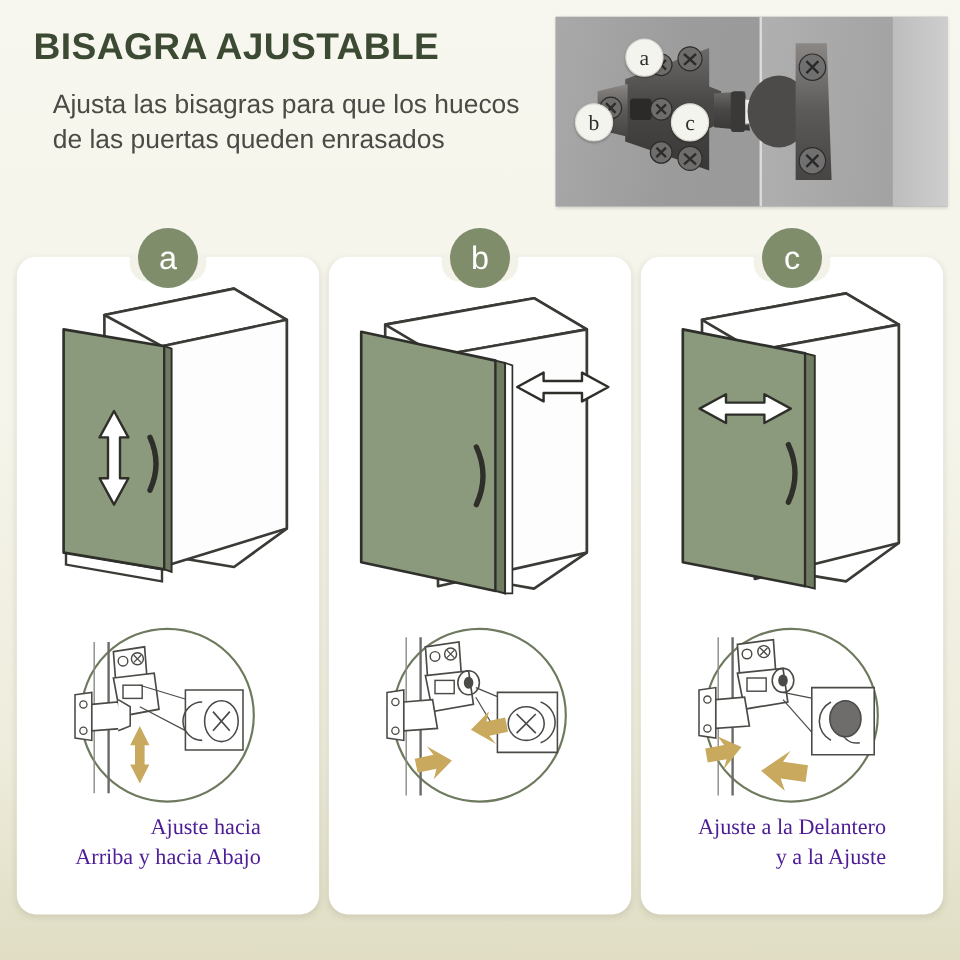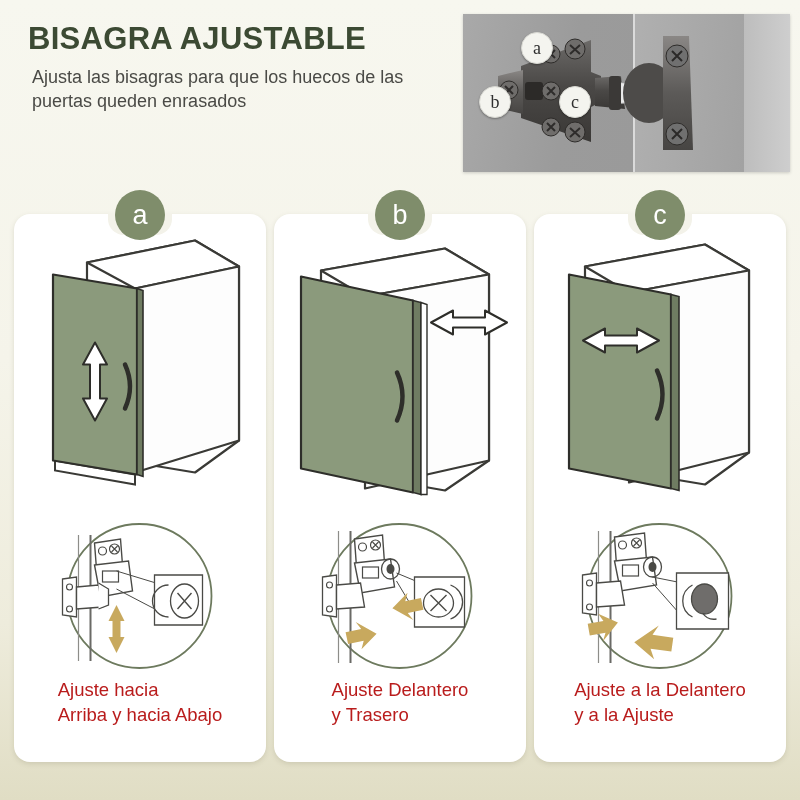--- a/index.html
+++ b/index.html
@@ -13,21 +13,21 @@
     background:linear-gradient(180deg,#f7f7ef 0%,#f5f4ea 45%,#eeecdc 78%,#e0ddc4 100%);
   }
 
   
   .header{position:absolute;left:28px;top:22px;width:440px;}
   .title{
     font-size:31px;font-weight:bold;color:#3c4a33;letter-spacing:.3px;
     line-height:1.1;margin:0 0 10px 0;
   }
   .subtitle{
-    font-size:18px;color:#4a4a46;line-height:1.32;margin:4px;font-weight:400;
+    font-size:22px;color:#4a4a46;line-height:1.32;margin:16px;font-weight:400;
   }
 
   
   .photo{
     position:absolute;left:463px;top:14px;width:327px;height:158px;
     background:#9d9d9d;overflow:hidden;
     box-shadow:0 1px 3px rgba(0,0,0,.18);
   }
   .photo .wall-left{position:absolute;left:0;top:0;width:52%;height:100%;
     background:linear-gradient(100deg,#a9a9a9,#9b9b9b 60%,#9a9a9a);}
@@ -69,22 +69,22 @@
     font-family:"Liberation Sans",sans-serif;
   }
 
   .cab-wrap{width:100%;height:302px;position:relative;}
   .cab-wrap svg{position:absolute;left:50%;top:50%;transform:translate(-50%,-50%);}
 
   .detail-wrap{width:100%;height:160px;position:relative;}
   .detail-wrap svg{position:absolute;left:50%;top:50%;transform:translate(-50%,-50%);}
 
   .caption{
-    text-align:left;font-size:18.5px;color:#b91c1c;line-height:1.35;
-    padding:0 8px;margin-top:2px;
+    text-align:right;font-size:18.5px;color:#4c1d95;line-height:1.35;
+    padding:0 8px;margin-top:2px;font-family:Liberation Serif, serif;
   }
 </style>
 </head>
 <body>
 
 <div id="page">
 
   <div class="header">
     <h1 class="title">BISAGRA AJUSTABLE</h1>
     <p class="subtitle">Ajusta las bisagras para que los huecos de las puertas queden enrasados</p>
@@ -270,24 +270,20 @@
           <path d="M138 74 l16 16 M154 74 l-16 16" stroke="#4a4a46" stroke-width="1.4"></path>
           <path d="M158 64 a18 18 0 0 1 0 34" fill="none" stroke="#4a4a46" stroke-width="1.3"></path>
 
           <g>
             <path d="M100 84 L118 72 L114 80 L130 80 L130 92 L114 92 L118 100 Z" fill="#c8a95e" transform="rotate(-12 115 86)"></path>
             <path d="M84 116 L66 128 L70 120 L54 120 L54 108 L70 108 L66 100 Z" fill="#c8a95e" transform="rotate(-12 69 114)"></path>
           </g>
         </svg>
       </div>
 
-      <div class="caption">
-        <div>Ajuste Delantero</div>
-        <div>y Trasero</div>
-      </div>
     </div>
 
     <div class="card">
       <div class="notch"></div>
       <div class="badge">c</div>
 
       <div class="cab-wrap">
         <svg width="230" height="285" viewBox="0 0 230 285">
           <path d="M40 44 L160 22 L204 48 L204 230 L160 262 L40 242 Z" fill="#ffffff" stroke="#3a3a36" stroke-width="2.2" stroke-linejoin="round"></path>
           <path d="M40 44 L160 22 L204 48 L84 70 Z" fill="#ffffff" stroke="#3a3a36" stroke-width="2.2" stroke-linejoin="round"></path>

